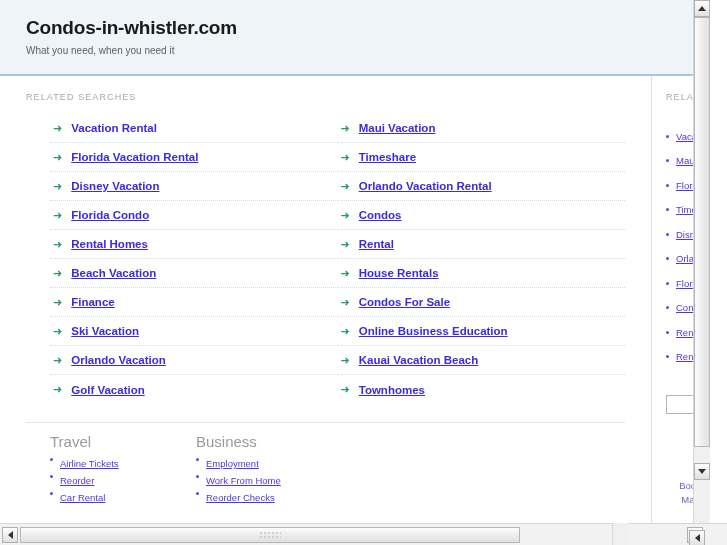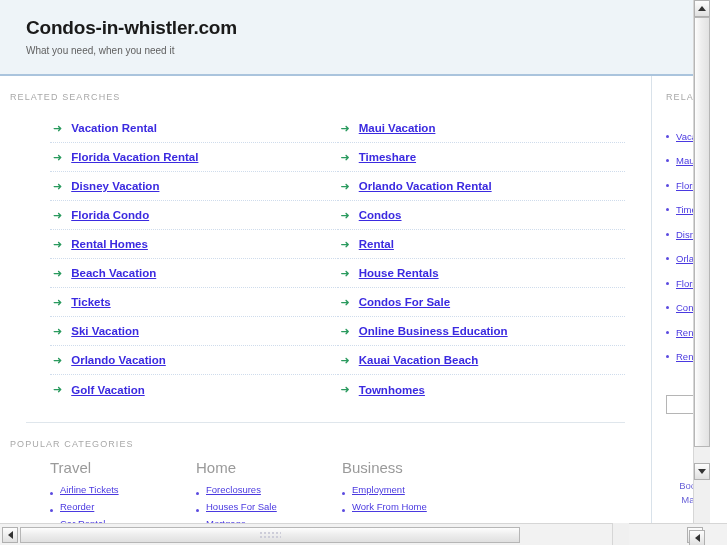--- a/index.html
+++ b/index.html
@@ -188,21 +188,21 @@
     width: 41px;
     position: relative;
     overflow: hidden;
     padding-left: 14px;
   }
 
   .section-label {
     font-size: 9px;
     letter-spacing: 1.1px;
     color: #a8a8a8;
-    padding: 16px 0 0 10px;
+    padding: 16px 0 0 26px;
     text-transform: uppercase;
     white-space: nowrap;
   }
 
   .links-grid {
     display: flex;
     padding: 12px 26px 0 50px;
   }
   .links-col { width: 50%; }
 
@@ -242,21 +242,21 @@
   }
   .cat-col { width: 146px; }
   .cat-title {
     font-size: 15px;
     font-weight: normal;
     color: #9a9a9a;
     margin-bottom: 8px;
   }
   .cat-item {
     display: flex;
-    align-items: flex-end;
+    align-items: flex-start;
     margin-bottom: 6px;
   }
   .dot-bullet {
     width: 3px; height: 3px;
     background: #5b4ae0;
     border-radius: 50%;
     margin-right: 7px;
     flex: 0 0 auto;
   }
   .cat-link {
@@ -360,21 +360,21 @@
                   <div class="link-row">
                     <span class="arrow-bullet">➜</span>
                     <a class="rs-link" href="#">Rental Homes</a>
                   </div>
                   <div class="link-row">
                     <span class="arrow-bullet">➜</span>
                     <a class="rs-link" href="#">Beach Vacation</a>
                   </div>
                   <div class="link-row">
                     <span class="arrow-bullet">➜</span>
-                    <a class="rs-link" href="#">Tickets</a>
+                    <a class="rs-link" href="#">Finance</a>
                   </div>
                   <div class="link-row">
                     <span class="arrow-bullet">➜</span>
                     <a class="rs-link" href="#">Ski Vacation</a>
                   </div>
                   <div class="link-row">
                     <span class="arrow-bullet">➜</span>
                     <a class="rs-link" href="#">Orlando Vacation</a>
                   </div>
                   <div class="link-row">
@@ -421,62 +421,50 @@
                   </div>
                   <div class="link-row">
                     <span class="arrow-bullet">➜</span>
                     <a class="rs-link" href="#">Townhomes</a>
                   </div>
                 </div>
             </div>
 
             <div class="cats-divider"></div>
 
-            <div class="section-label">POPULAR CATEGORIES</div>
 
             <div class="cats-grid" id="cats-grid">
                 <div class="cat-col">
                   <div class="cat-title">Travel</div>
                   <div class="cat-item">
                     <span class="dot-bullet"></span>
                     <a class="cat-link" href="#">Airline Tickets</a>
                   </div>
                   <div class="cat-item">
                     <span class="dot-bullet"></span>
                     <a class="cat-link" href="#">Reorder</a>
                   </div>
                   <div class="cat-item">
                     <span class="dot-bullet"></span>
                     <a class="cat-link" href="#">Car Rental</a>
                   </div>
                 </div>
                 <div class="cat-col">
-                  <div class="cat-title">Home</div>
-                  <div class="cat-item">
-                    <span class="dot-bullet"></span>
-                    <a class="cat-link" href="#">Foreclosures</a>
-                  </div>
-                  <div class="cat-item">
-                    <span class="dot-bullet"></span>
-                    <a class="cat-link" href="#">Houses For Sale</a>
-                  </div>
-                  <div class="cat-item">
-                    <span class="dot-bullet"></span>
-                    <a class="cat-link" href="#">Mortgage</a>
-                  </div>
-                </div>
-                <div class="cat-col">
                   <div class="cat-title">Business</div>
                   <div class="cat-item">
                     <span class="dot-bullet"></span>
                     <a class="cat-link" href="#">Employment</a>
                   </div>
                   <div class="cat-item">
                     <span class="dot-bullet"></span>
                     <a class="cat-link" href="#">Work From Home</a>
+                  </div>
+                  <div class="cat-item">
+                    <span class="dot-bullet"></span>
+                    <a class="cat-link" href="#">Reorder Checks</a>
                   </div>
                 </div>
               </div>
 
           </div>
 
           <div class="side-col">
             <div class="side-label">RELATED</div>
 
             <div class="side-list" id="side-list">

